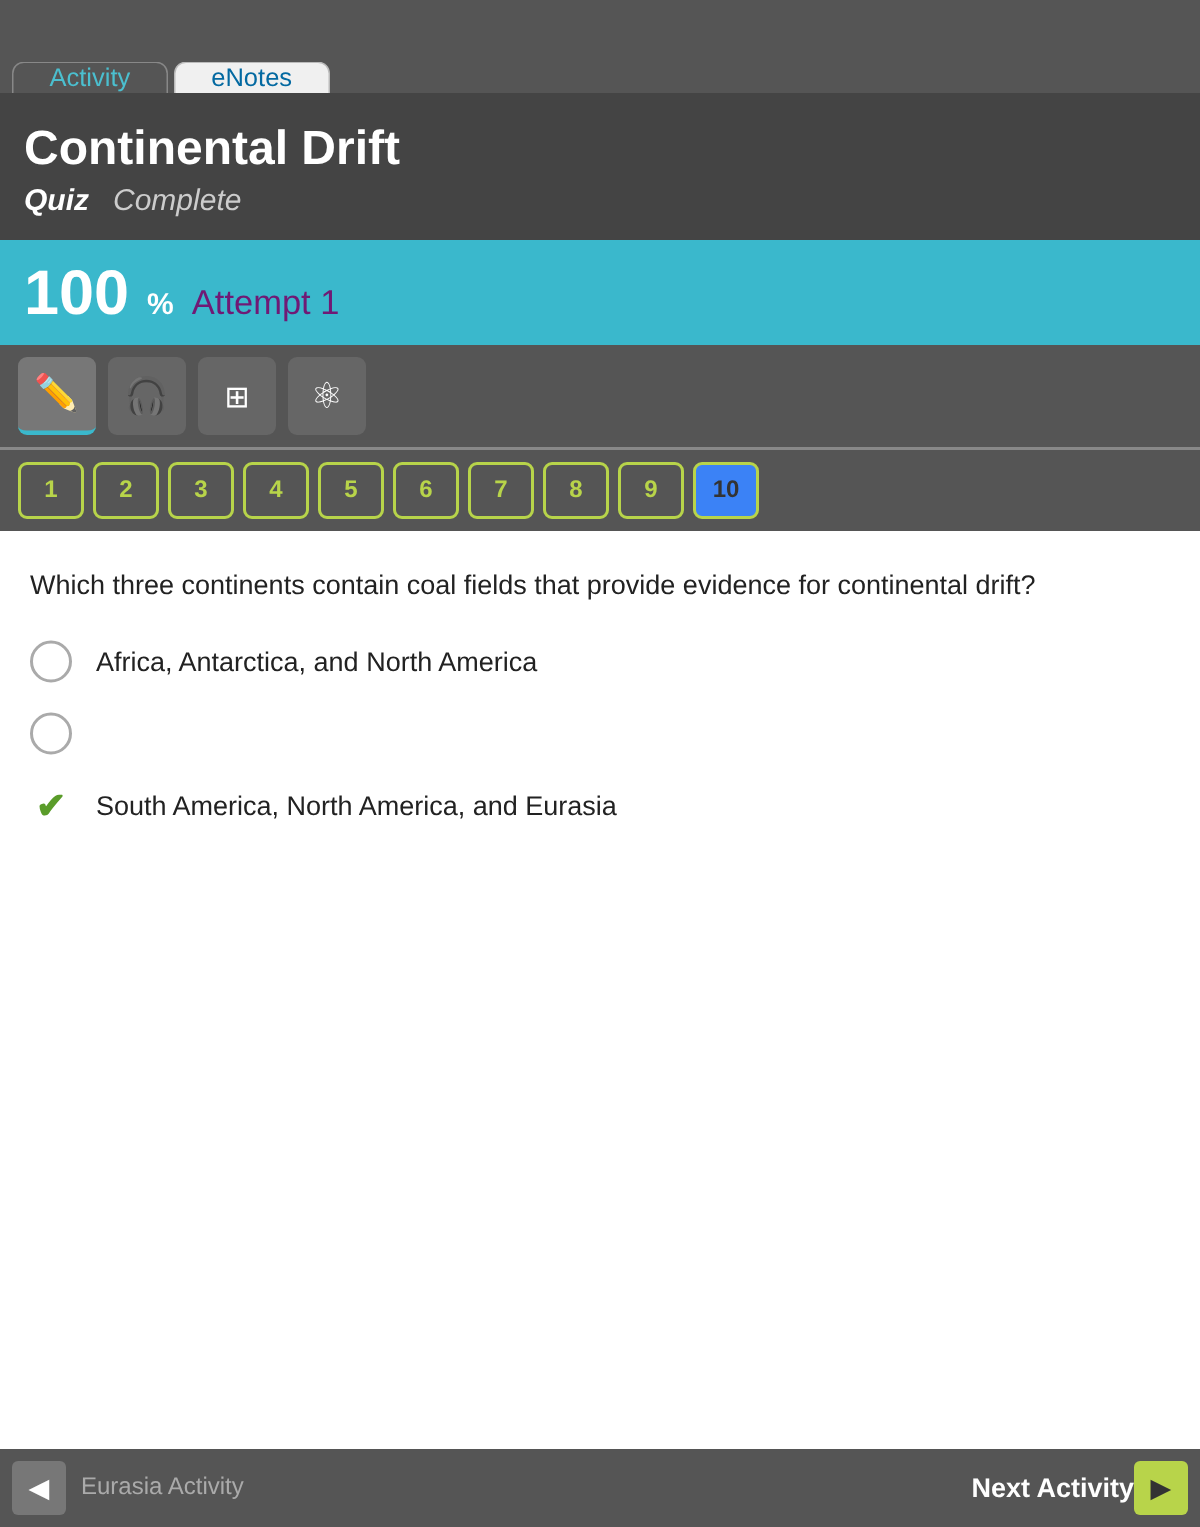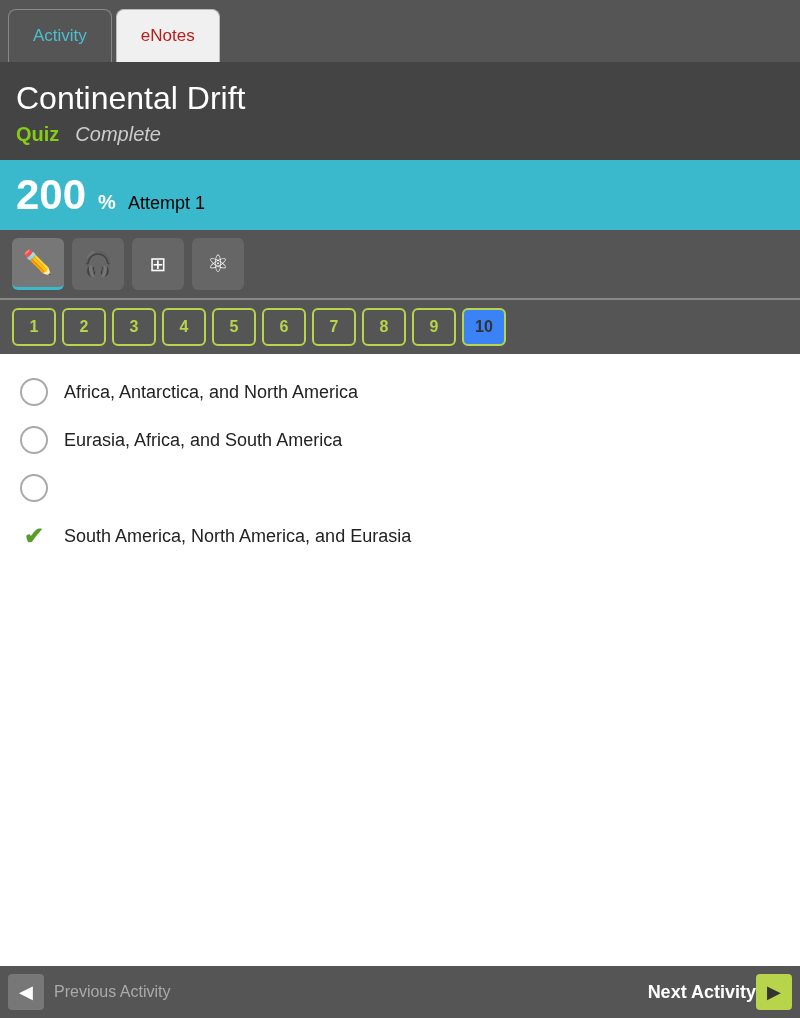--- a/index.html
+++ b/index.html
@@ -13,56 +13,57 @@
 
     
     .tab-bar {
       display: flex;
       background: #555;
       height: 62px;
       align-items: flex-end;
       padding: 0 0 0 8px;
     }
     .tab {
-      padding: 16px 24px;
+      padding: 0 24px;
       cursor: pointer;
       font-size: 17px;
       border-radius: 8px 8px 0 0;
       border: 1px solid #888;
       border-bottom: none;
       margin-right: 4px;
       color: #4bbfcf;
       background: #555;
     }
     .tab.active {
       background: #f0f0f0;
-      color: #b91c1c;
+      color: #0369a1;
       border-color: #bbb;
     }
 
     
     .header-area {
       background: #444;
       padding: 18px 16px 14px 16px;
     }
     .lesson-title {
       color: #fff;
       font-size: 32px;
-      font-weight: normal;
+      font-weight: bold;
       margin-bottom: 6px;
     }
     .quiz-status {
       display: flex;
       align-items: center;
       gap: 16px;
     }
     .quiz-label {
-      color: #84cc16;
+      color: #ffffff;
       font-size: 20px;
       font-weight: bold;
+      font-style: italic;
     }
     .complete-label {
       color: #ccc;
       font-size: 20px;
       font-style: italic;
     }
 
     
     .score-bar {
       background: #3ab8cc;
@@ -77,22 +78,22 @@
       font-weight: bold;
       line-height: 1;
     }
     .score-percent {
       color: #fff;
       font-size: 20px;
       font-weight: bold;
       vertical-align: super;
     }
     .attempt-label {
-      color: #000000;
-      font-size: 18px;
+      color: #701a75;
+      font-size: 23px;
     }
 
     
     .toolbar {
       background: #555;
       display: flex;
       align-items: center;
       padding: 8px 12px;
       gap: 8px;
       border-bottom: 2px solid #888;
@@ -259,21 +260,21 @@
 <div class="content-wrapper">
   <div class="header-area">
     <div class="lesson-title">Continental Drift</div>
     <div class="quiz-status">
       <span class="quiz-label">Quiz</span>
       <span class="complete-label">Complete</span>
     </div>
   </div>
 
   <div class="score-bar">
-    <span class="score-number">200</span>
+    <span class="score-number">100</span>
     <span class="score-percent">%</span>
     <span class="attempt-label">Attempt 1</span>
   </div>
 
   <div class="toolbar">
     <button class="tool-btn active">
       <span>✏️</span>
     </button>
     <button class="tool-btn">
       <span>🎧</span>
@@ -294,49 +295,46 @@
     <button class="q-btn">5</button>
     <button class="q-btn">6</button>
     <button class="q-btn">7</button>
     <button class="q-btn">8</button>
     <button class="q-btn">9</button>
     <button class="q-btn selected">10</button>
   </div>
 
   <div class="main-content">
     <div class="question-area">
+      <div class="question-text">Which three continents contain coal fields that provide evidence for continental drift?</div>
 
       <div class="option">
         <div class="radio-circle"></div>
         <span>Africa, Antarctica, and North America</span>
       </div>
 
-      <div class="option">
-        <div class="radio-circle"></div>
-        <span>Eurasia, Africa, and South America</span>
-      </div>
 
       <div class="option">
         <div class="radio-circle"></div>
       </div>
 
       <div class="option">
         <div class="checkmark">✔</div>
         <span>South America, North America, and Eurasia</span>
       </div>
     </div>
   </div>
 </div>
 
 <div class="bottom-nav">
   <div class="nav-left">
     <button class="nav-arrow-btn">
       <span>◀</span>
     </button>
-    <span class="prev-label">Previous Activity</span>
+    <span class="prev-label">Eurasia Activity</span>
   </div>
   <div class="nav-right">
     <span class="next-label">Next Activity</span>
     <button class="nav-arrow-btn right">
       <span>▶</span>
     </button>
   </div>
 </div>
 
 </body></html>

